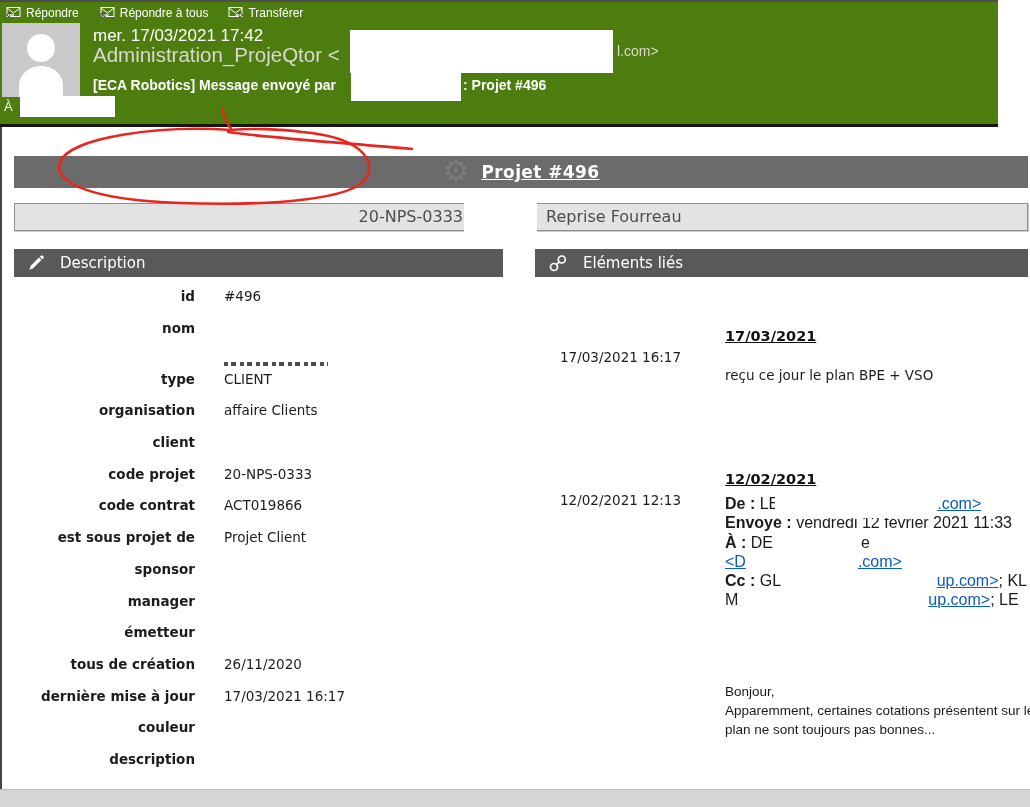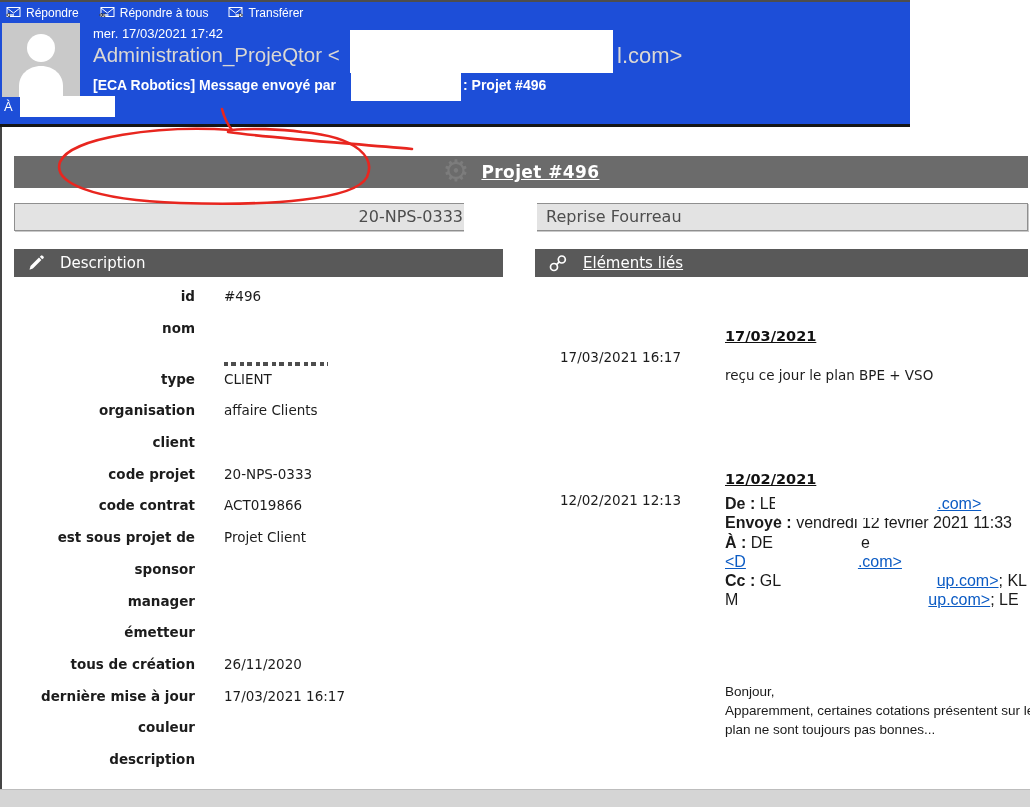--- a/index.html
+++ b/index.html
@@ -1,31 +1,31 @@
 <!DOCTYPE html>
 <html><head>
 <meta charset="utf-8">
 <style>
   * { box-sizing: border-box; }
   html,body { margin:0; padding:0; background:#fff; }
   .screen { position:relative; width:1030px; height:807px; background:#ffffff;
             font-family:"DejaVu Sans", sans-serif; overflow:hidden; }
 
   
-  .email-chrome { position:absolute; left:0; top:0; width:910px; height:127px;
-                  background:#1d4ed8; border-top:2px solid #4d4d4d;
+  .email-chrome { position:absolute; left:0; top:0; width:998px; height:127px;
+                  background:#4d7c0f; border-top:2px solid #4d4d4d;
                   border-bottom:3px solid #161616;
                   font-family:"Liberation Sans", sans-serif; color:#fff; }
   .toolbar { position:absolute; left:6px; top:1px; height:20px; display:flex;
              gap:20px; align-items:center; font-size:12px; }
   .tb-btn { display:flex; align-items:center; gap:5px; cursor:pointer; }
   .avatar { position:absolute; left:2px; top:21px; width:78px; height:74px; background:#c9c9c9; }
-  .sent-date { position:absolute; left:93px; top:24px; font-size:13px; color:#ffffff; }
+  .sent-date { position:absolute; left:93px; top:24px; font-size:17px; color:#ffffff; }
   .sender-prefix { position:absolute; left:93px; top:41px; font-size:20.5px; color:#dbd8d3; font-weight:300; }
-  .sender-suffix { position:absolute; left:617px; top:41px; font-size:22px; color:#dbd8d3; font-weight:300; }
+  .sender-suffix { position:absolute; left:617px; top:41px; font-size:14px; color:#dbd8d3; font-weight:300; }
   .subject-prefix { position:absolute; left:93px; top:75px; font-size:14px; font-weight:bold; color:#ffffff; }
   .subject-suffix { position:absolute; left:463px; top:75px; font-size:14px; font-weight:bold; color:#ffffff; }
   .to-label { position:absolute; left:4px; top:97px; font-size:13px; color:#ffffff; }
 
   
   .redact { position:absolute; background:#ffffff; z-index:6; }
   #r-sender  { left:350px; top:30px;  width:263px; height:43px; }
   #r-subject { left:351px; top:69px;  width:110px; height:32px; }
   #r-to      { left:20px;  top:96px;  width:95px;  height:21px; }
   #r-name    { left:464px; top:196px; width:73px;  height:39px; }
@@ -46,21 +46,21 @@
   .code-bar { position:absolute; left:14px; top:203px; width:1014px; height:28px;
               background:#e3e3e3; border:1px solid #8f8f8f; box-shadow:1px 1px 0 #c9c9c9; }
   .code-text { position:absolute; left:0; top:3px; width:448px; text-align:right;
                font-size:16px; color:#4d4d4d; }
   .name-text { position:absolute; left:531px; top:3px; font-size:16px; color:#4d4d4d; }
 
   
   .sec { position:absolute; height:28px; background:#595959; color:#ffffff;
          display:flex; align-items:center; gap:15px; padding-left:13px; font-size:15px; }
   #sec-desc   { left:14px;  top:249px; width:489px; }
-  #sec-linked { left:535px; top:249px; width:493px;text-decoration:underline; }
+  #sec-linked { left:535px; top:249px; width:493px; }
   #sec-notes  { left:535px; top:288px; width:493px; }
   .sec-icon { display:flex; align-items:center; }
 
   
   .fields { position:absolute; left:14px; top:285px; width:500px; color:#1c1c1c; }
   .frow { display:flex; height:31.7px; padding-top:3px; align-items:flex-start; }
   .frow.tall { height:51px; }
   .flabel { width:181px; text-align:right; font-weight:bold; font-size:13.5px; white-space:nowrap; }
   .fvalue { margin-left:29px; font-size:13.5px; white-space:nowrap; }
   .nom-sliver { align-self:flex-end; margin-bottom:2px; width:104px; height:4px; opacity:.85;

